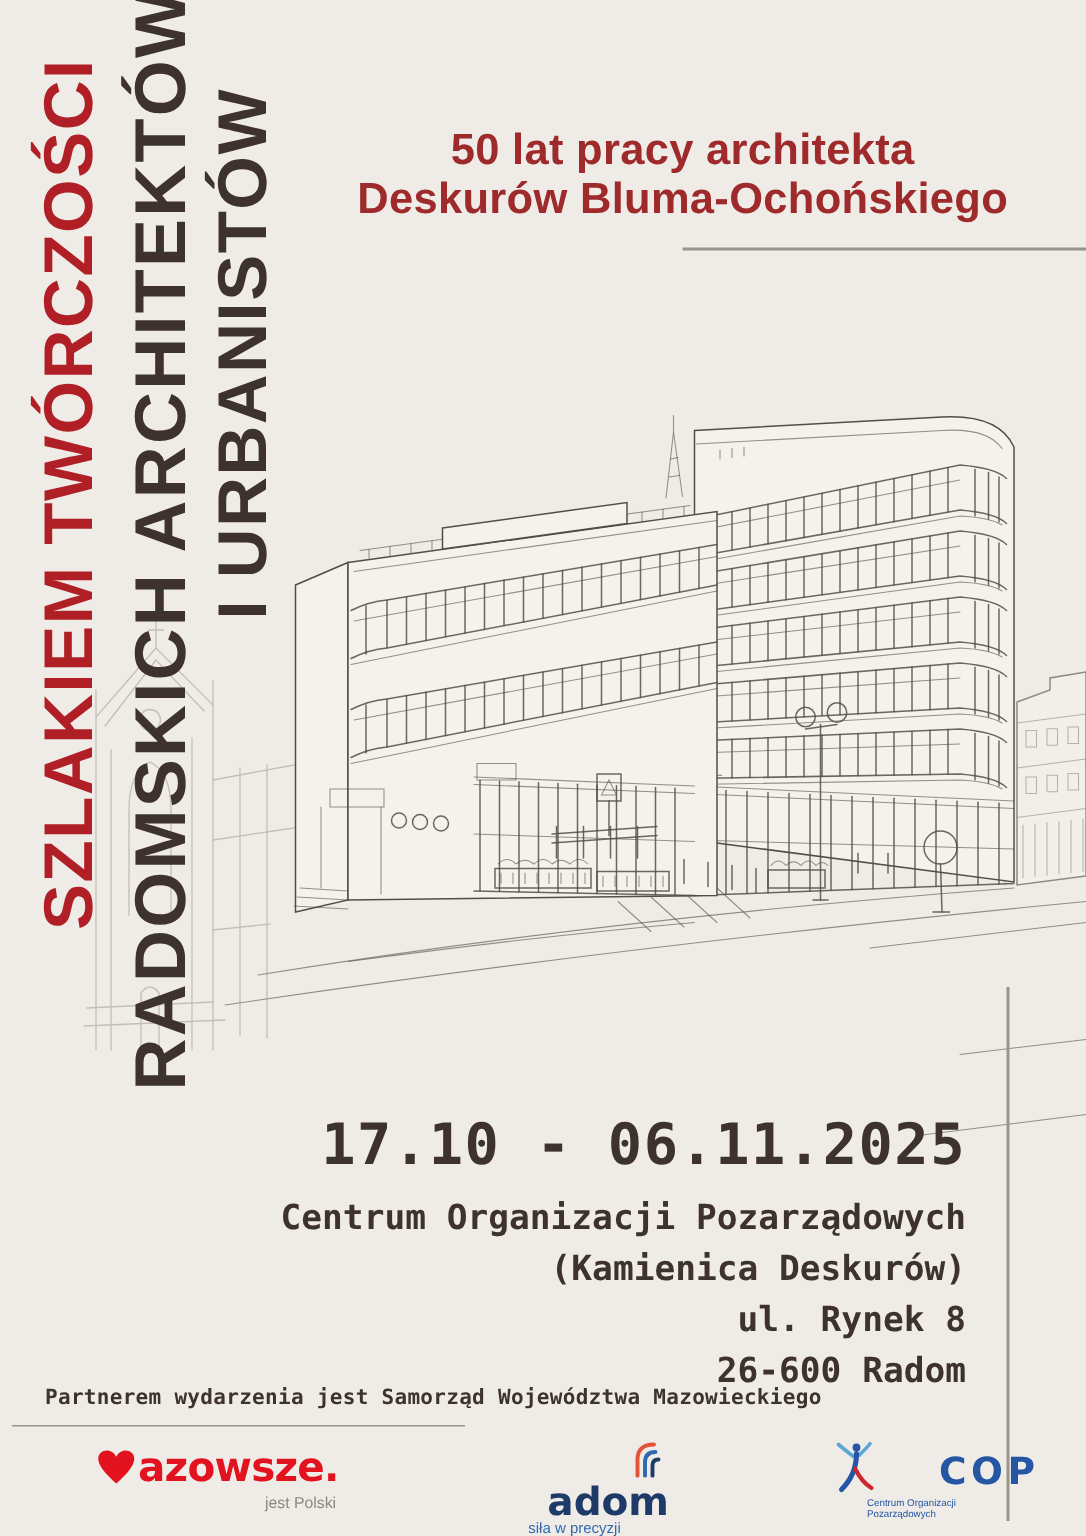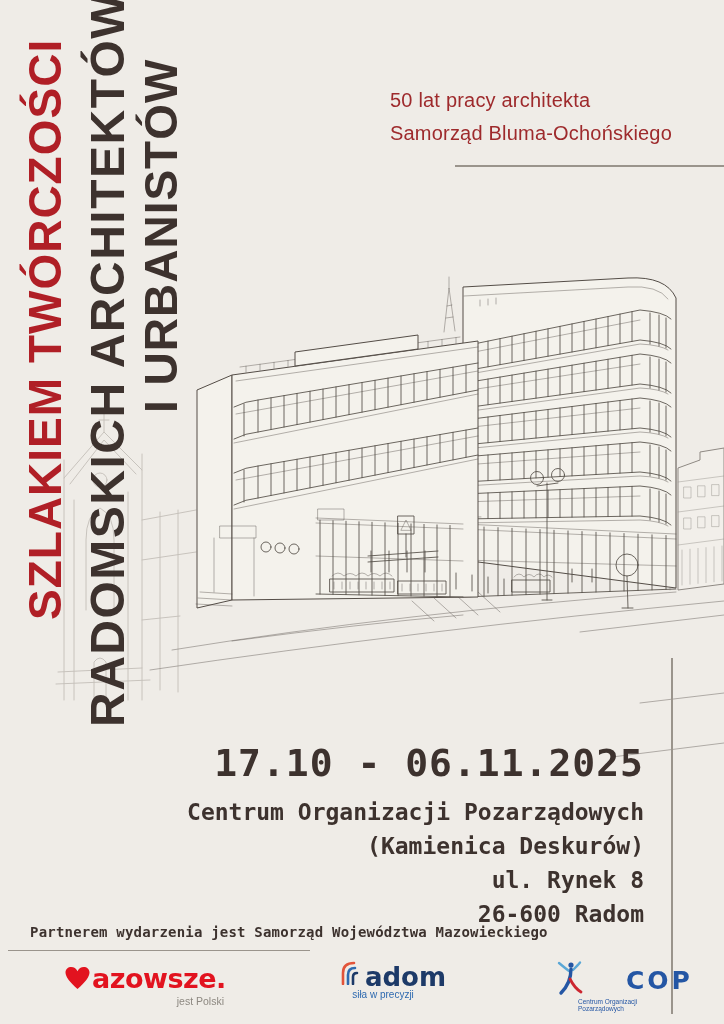--- a/index.html
+++ b/index.html
@@ -14,22 +14,22 @@
   
   .vcol{
     position:absolute;z-index:2;white-space:nowrap;font-weight:bold;
     transform:rotate(-90deg);transform-origin:0 0;line-height:1;
   }
   #vcol1{left:22px;top:620px;font-size:46px;letter-spacing:1px;color:var(--c-title-red,#b01f26);}
   #vcol2{left:84px;top:727px;font-size:48px;letter-spacing:1.5px;color:var(--c-dark,#3d322e);}
   #vcol3{left:138px;top:413px;font-size:46px;letter-spacing:1px;color:var(--c-dark,#3d322e);}
 
   #headline{
-    right:52px;top:84px;text-align:left;font-weight:normal;
-    font-size:20px;line-height:33px;letter-spacing:0.2px;
+    right:52px;top:84px;text-align:center;font-weight:bold;
+    font-size:29px;line-height:33px;letter-spacing:0.2px;
     color:var(--c-headline-red,#9e2a2c);
   }
   .rule{position:absolute;background:var(--c-rule,#9a948c);z-index:2;}
   #rule-top{left:455px;top:165px;width:269px;height:1.5px;}
   #rule-right{left:671px;top:658px;width:1.5px;height:356px;}
   #rule-partner{left:8px;top:950px;width:302px;height:1px;}
 
   #event{
     right:80px;top:741px;text-align:right;
     font-family:"DejaVu Sans Mono",monospace;font-weight:bold;
@@ -48,21 +48,21 @@
   #logo-mazowsze .word{display:flex;align-items:flex-start;}
   #logo-mazowsze .name{
     font-family:"DejaVu Sans",sans-serif;font-weight:bold;font-size:27px;line-height:26px;
     color:var(--c-mazowsze-red,#e2131f);letter-spacing:-0.5px;
   }
   #logo-mazowsze .tagline{
     display:block;text-align:right;padding-right:10px;margin-top:-1px;
     font-size:10.5px;color:var(--c-mazowsze-gray,#8d8881);
   }
   #logo-radom{left:320px;top:960px;width:126px;text-align:center;}
-  #logo-radom .word{display:flex;align-items:flex-end;justify-content:flex-end;}
+  #logo-radom .word{display:flex;align-items:flex-end;justify-content:space-between;flex-direction:column;}
   #logo-radom .name{
     font-family:"DejaVu Sans",sans-serif;font-weight:bold;font-size:26px;line-height:24px;
     color:var(--c-radom-navy,#1d3a68);margin-left:1px;
   }
   #logo-radom .tagline{display:block;font-size:10px;margin-top:0px;color:var(--c-radom-blue,#2e6ab0);}
   #logo-cop{left:556px;top:960px;width:116px;}
   #logo-cop .word{display:flex;align-items:center;gap:36px;}
   #logo-cop .name{
     font-family:"DejaVu Sans",sans-serif;font-weight:bold;font-size:25px;letter-spacing:3px;
     color:var(--c-cop-blue,#2456a4);margin-left:4px;
@@ -402,21 +402,21 @@
       <line x1="592" y1="569" x2="592" y2="582" class="ink"></line>
     </g>
 </svg>
 
 <div class="vcol" id="vcol1">SZLAKIEM TWÓRCZOŚCI</div>
 <div class="vcol" id="vcol2">RADOMSKICH ARCHITEKTÓW</div>
 <div class="vcol" id="vcol3">I URBANISTÓW</div>
 
 <div class="layer" id="headline">
   <div>50 lat pracy architekta</div>
-  <div>Samorząd Bluma-Ochońskiego</div>
+  <div>Deskurów Bluma-Ochońskiego</div>
 </div>
 
 <div class="rule" id="rule-top"></div>
 <div class="rule" id="rule-right"></div>
 
 <div class="layer" id="event">
   <div class="dates">17.10 - 06.11.2025</div>
   <div class="vline">Centrum Organizacji Pozarządowych</div>
   <div class="vline">(Kamienica Deskurów)</div>
   <div class="vline">ul. Rynek 8</div>

